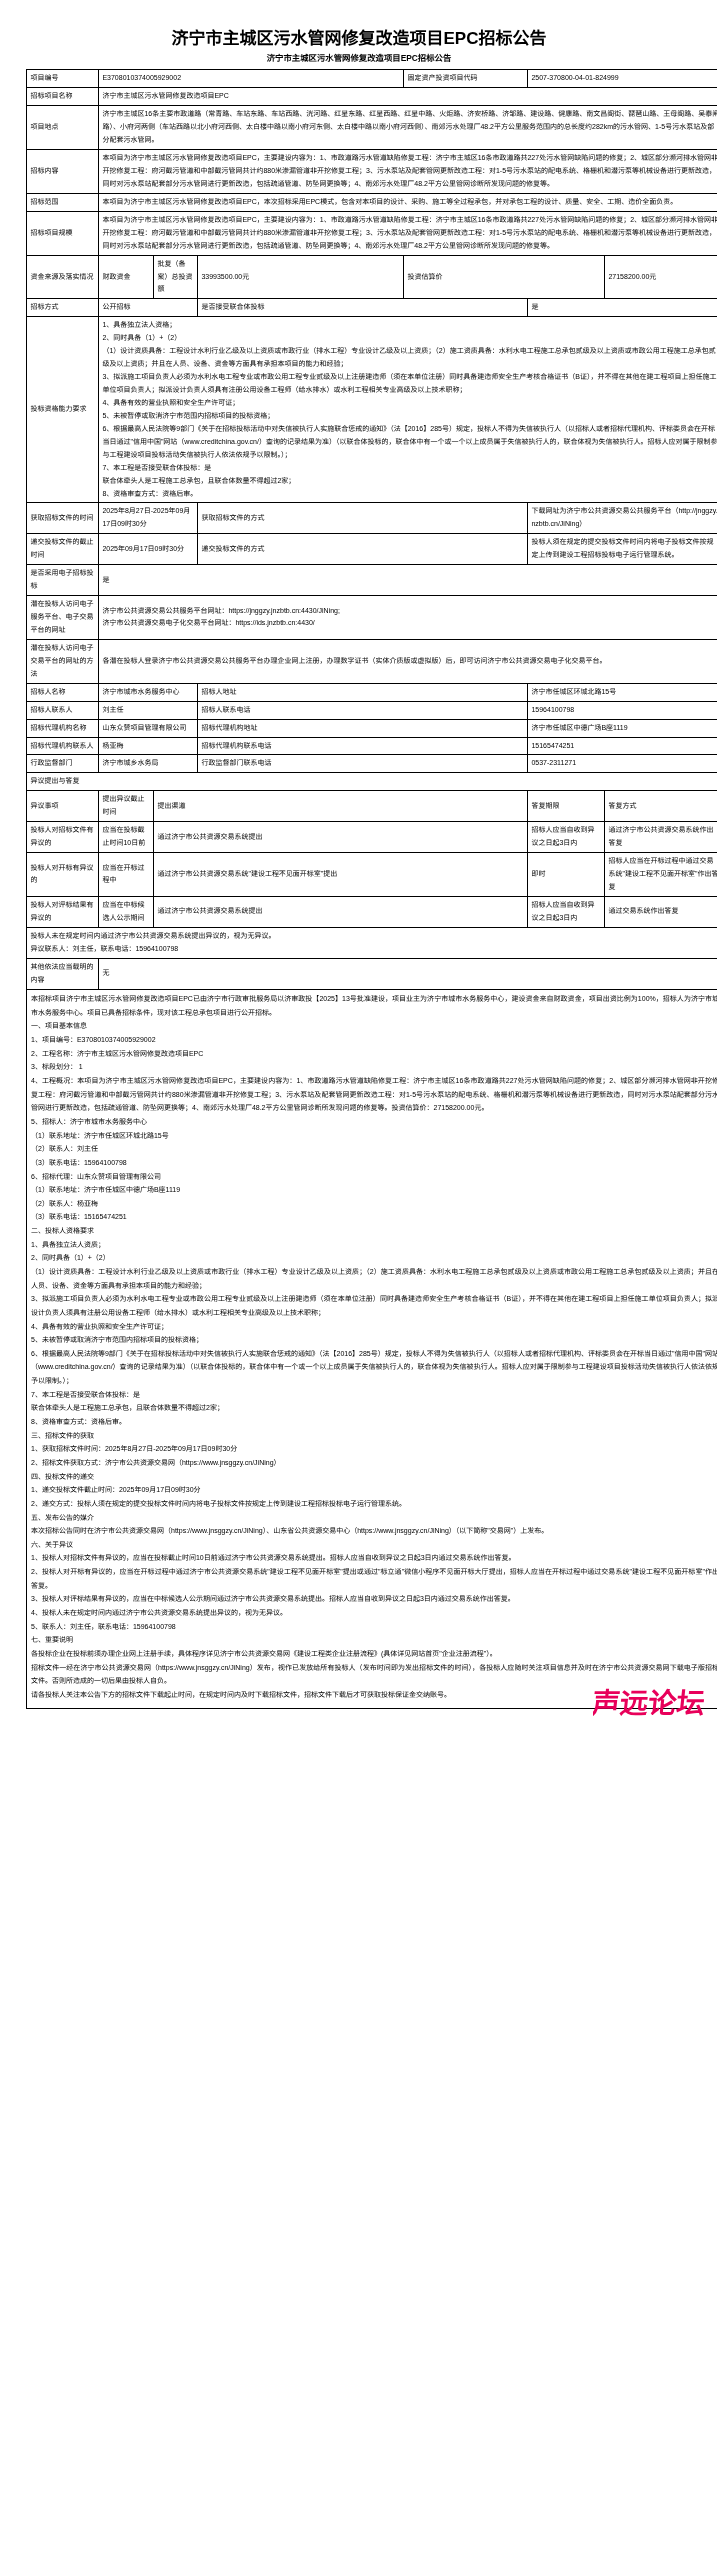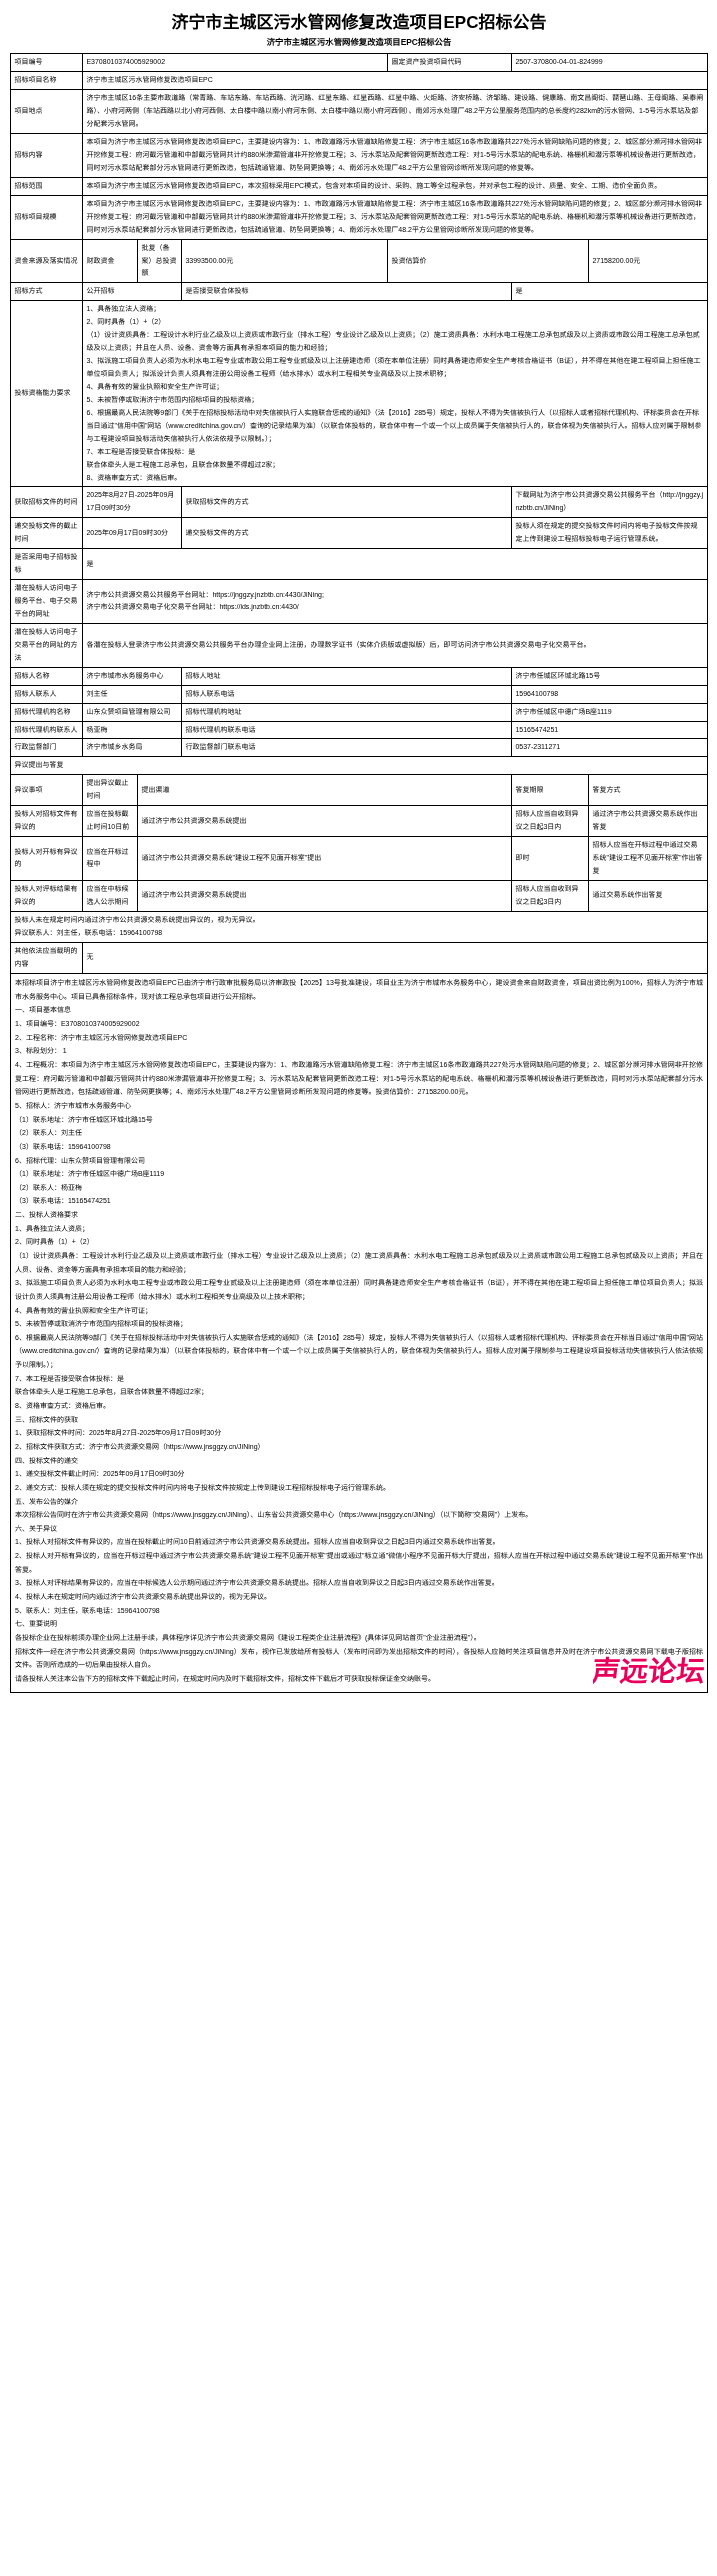--- a/index.html
+++ b/index.html
@@ -9,21 +9,21 @@
   }
   body {
     width: 718px;
     font-family: "Liberation Sans", "DejaVu Sans", sans-serif;
     color: #000000;
     -webkit-font-smoothing: none;
   }
   .page {
     width: 718px;
     box-sizing: border-box;
-    padding: 0;
+    padding: 16px;
   }
   
   .doc-title {
     text-align: center;
     font-size: 17px;
     font-weight: bold;
     letter-spacing: 0px;
     padding: 12px 0 2.7px 0;
     line-height: 1.25;
   }

